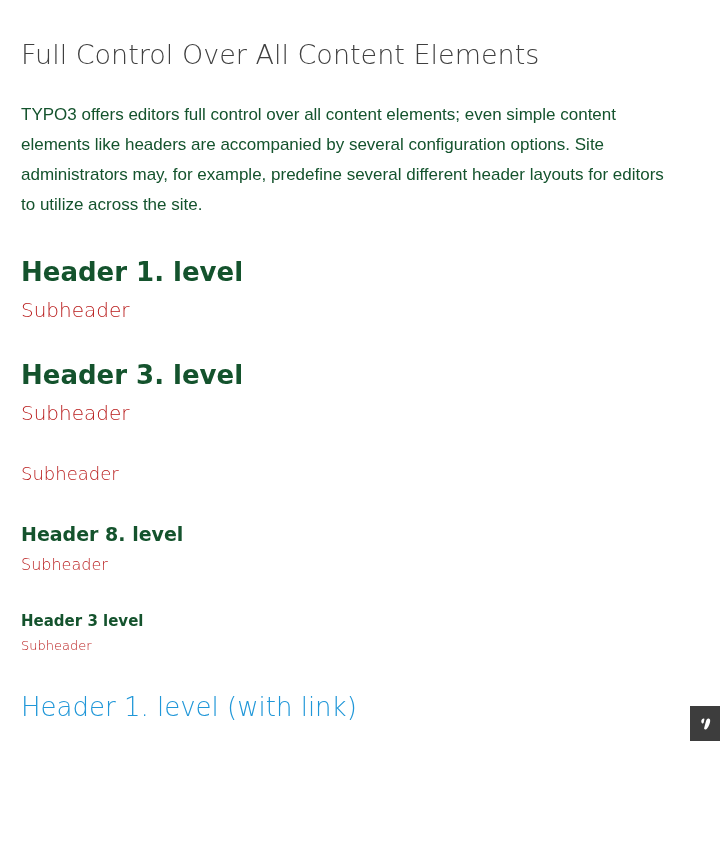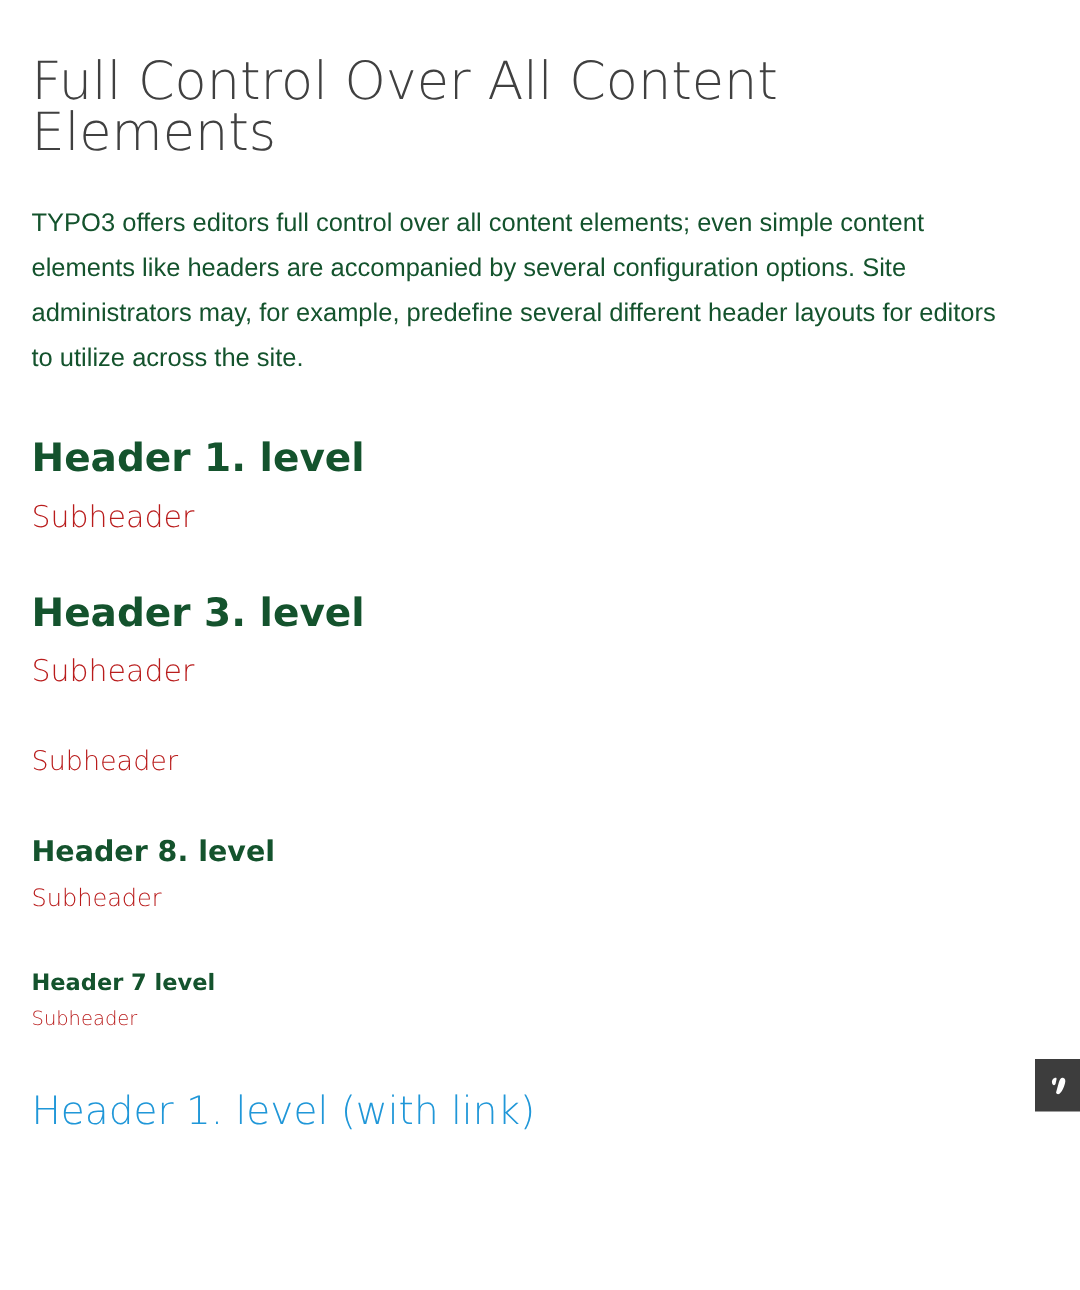--- a/index.html
+++ b/index.html
@@ -14,21 +14,21 @@
   .content {
     position: relative;
     width: 720px;
     height: 860px;
     padding: 38px 52px 0 21px;
   }
   
   .page-title {
     font-family: "DejaVu Sans", "Liberation Sans", sans-serif;
     font-weight: 200;
-    font-size: 35px;
+    font-size: 27px;
     line-height: 34px;
     color: #404040;
   }
   
   .intro {
     margin-top: 28px;
     max-width: 650px;
     font-weight: 300;
     font-size: 17px;
     line-height: 30px;
@@ -103,21 +103,21 @@
   <div class="header-block">
     <div class="subheader s-lv3">Subheader</div>
   </div>
 
   <div class="header-block">
     <h4 class="hx h-lv4">Header 8. level</h4>
     <div class="subheader s-lv4">Subheader</div>
   </div>
 
   <div class="header-block">
-    <h5 class="hx h-lv5">Header 7 level</h5>
+    <h5 class="hx h-lv5">Header 3 level</h5>
     <div class="subheader s-lv5">Subheader</div>
   </div>
 
   <div class="link-header-block">
     <a href="#" class="link-header">Header 1. level (with link)</a>
   </div>
 
   <div class="admin-badge" title="">
     <span>
       <svg width="16" height="16" viewBox="0 0 20 20" aria-hidden="true">

